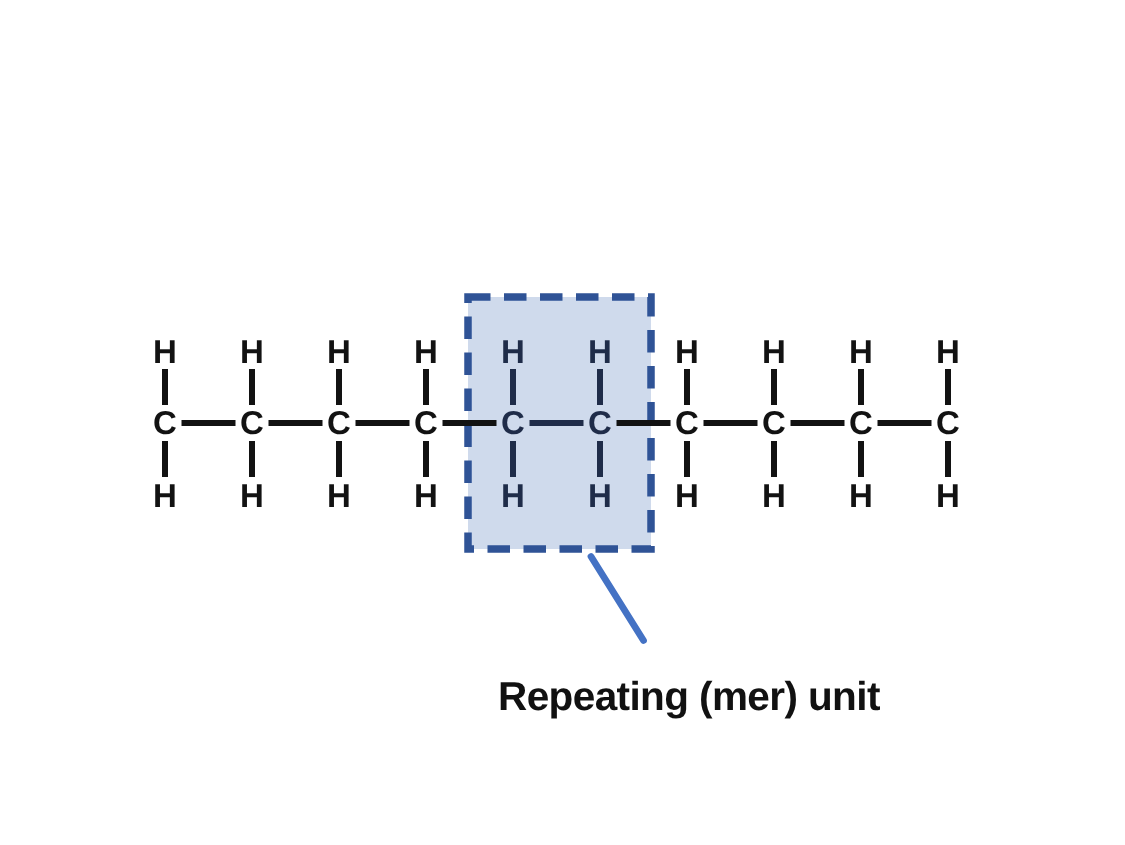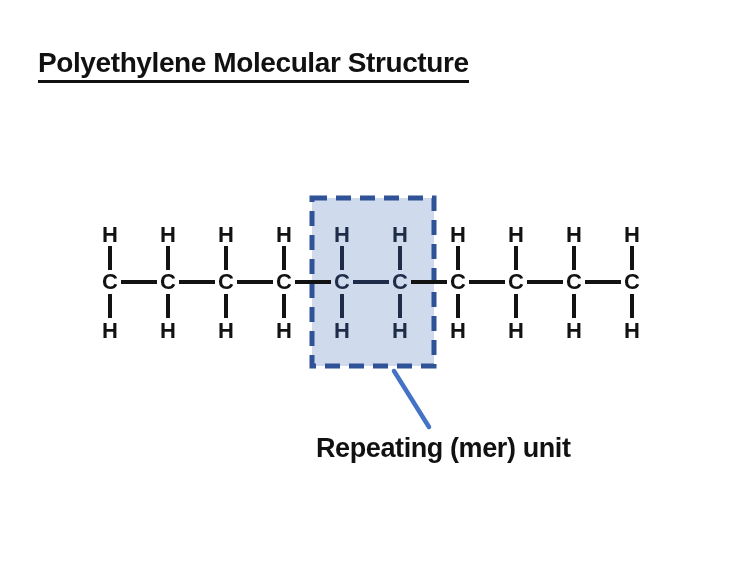--- a/index.html
+++ b/index.html
@@ -16,31 +16,30 @@
   .overlay{position:absolute;left:0;top:0;width:750px;height:563px;}
   #merbox{z-index:1;}
   #molecule{position:absolute;left:0;top:0;width:750px;height:563px;z-index:2;}
   #connector{z-index:3;}
   .atom{
     position:absolute;transform:translate(-50%,-50%);
     font-size:22px;font-weight:700;line-height:1;z-index:2;
   }
   .bond{position:absolute;z-index:2;}
   .mer-label{
-    position:absolute;left:316px;top:433px;margin:0;z-index:4;
+    position:absolute;left:316px;top:433px;margin:16px;z-index:4;
     font-size:27px;font-weight:700;letter-spacing:-0.4px;color:#111;
     white-space:nowrap;
   }
 </style>
 </head>
 <body>
 
 <div class="canvas">
 
-  <h1 class="title">Polyethylene Molecular Structure</h1>
 
   <svg id="merbox" class="overlay" viewBox="0 0 750 563" xmlns="http://www.w3.org/2000/svg">
     <rect x="312" y="198" width="122" height="168" fill="#cfdaec" stroke="#2f5396" stroke-width="5" stroke-dasharray="15 9"></rect>
   </svg>
 
   <div id="molecule">
       <span class="atom" style="left: 110px; top: 235px; color: rgb(18, 18, 18);">H</span>
       <div class="bond" style="left: 108.2px; top: 246px; width: 3.6px; height: 24px; background: rgb(18, 18, 18);"></div>
       <span class="atom" style="left: 110px; top: 282px; color: rgb(18, 18, 18);">C</span>
       <div class="bond" style="left: 108.2px; top: 294px; width: 3.6px; height: 24px; background: rgb(18, 18, 18);"></div>

